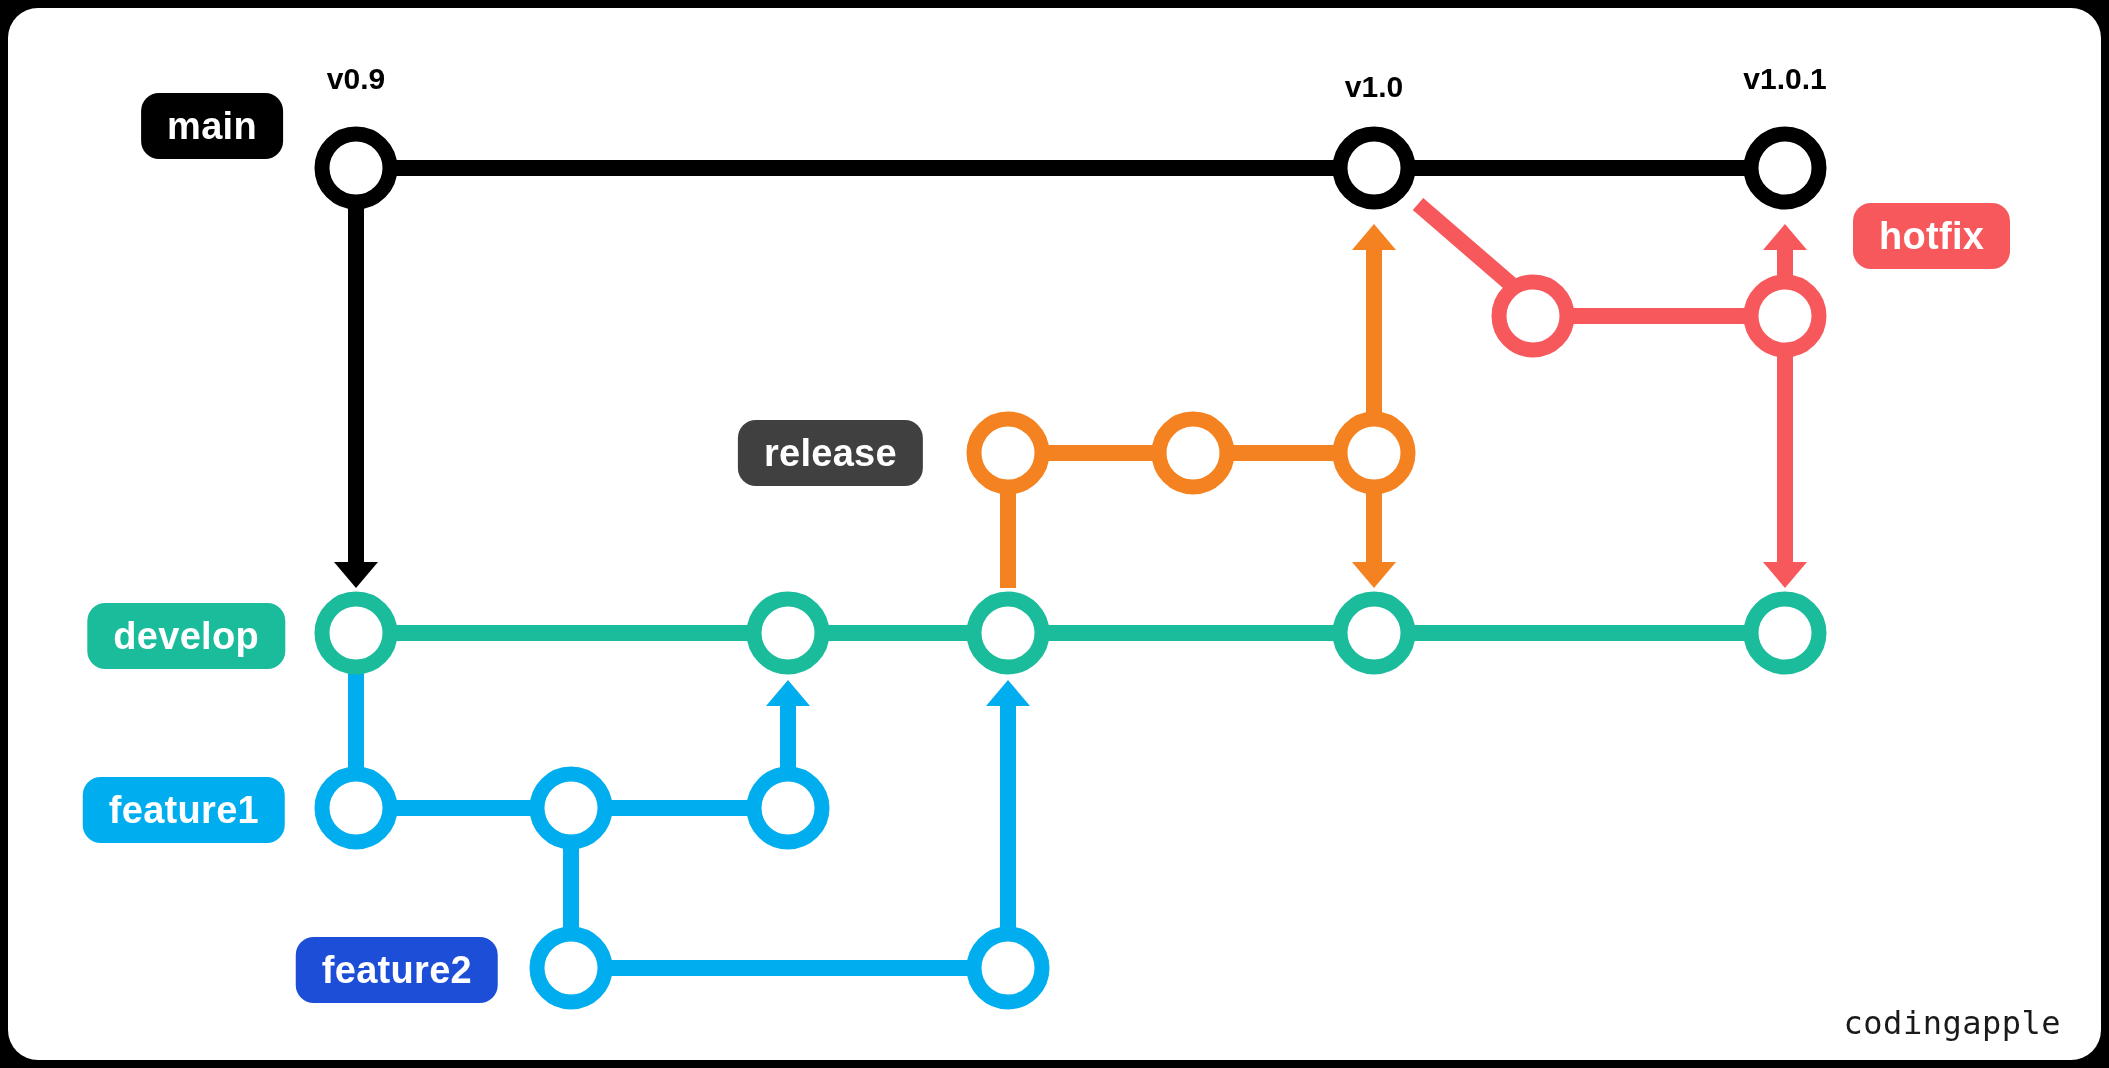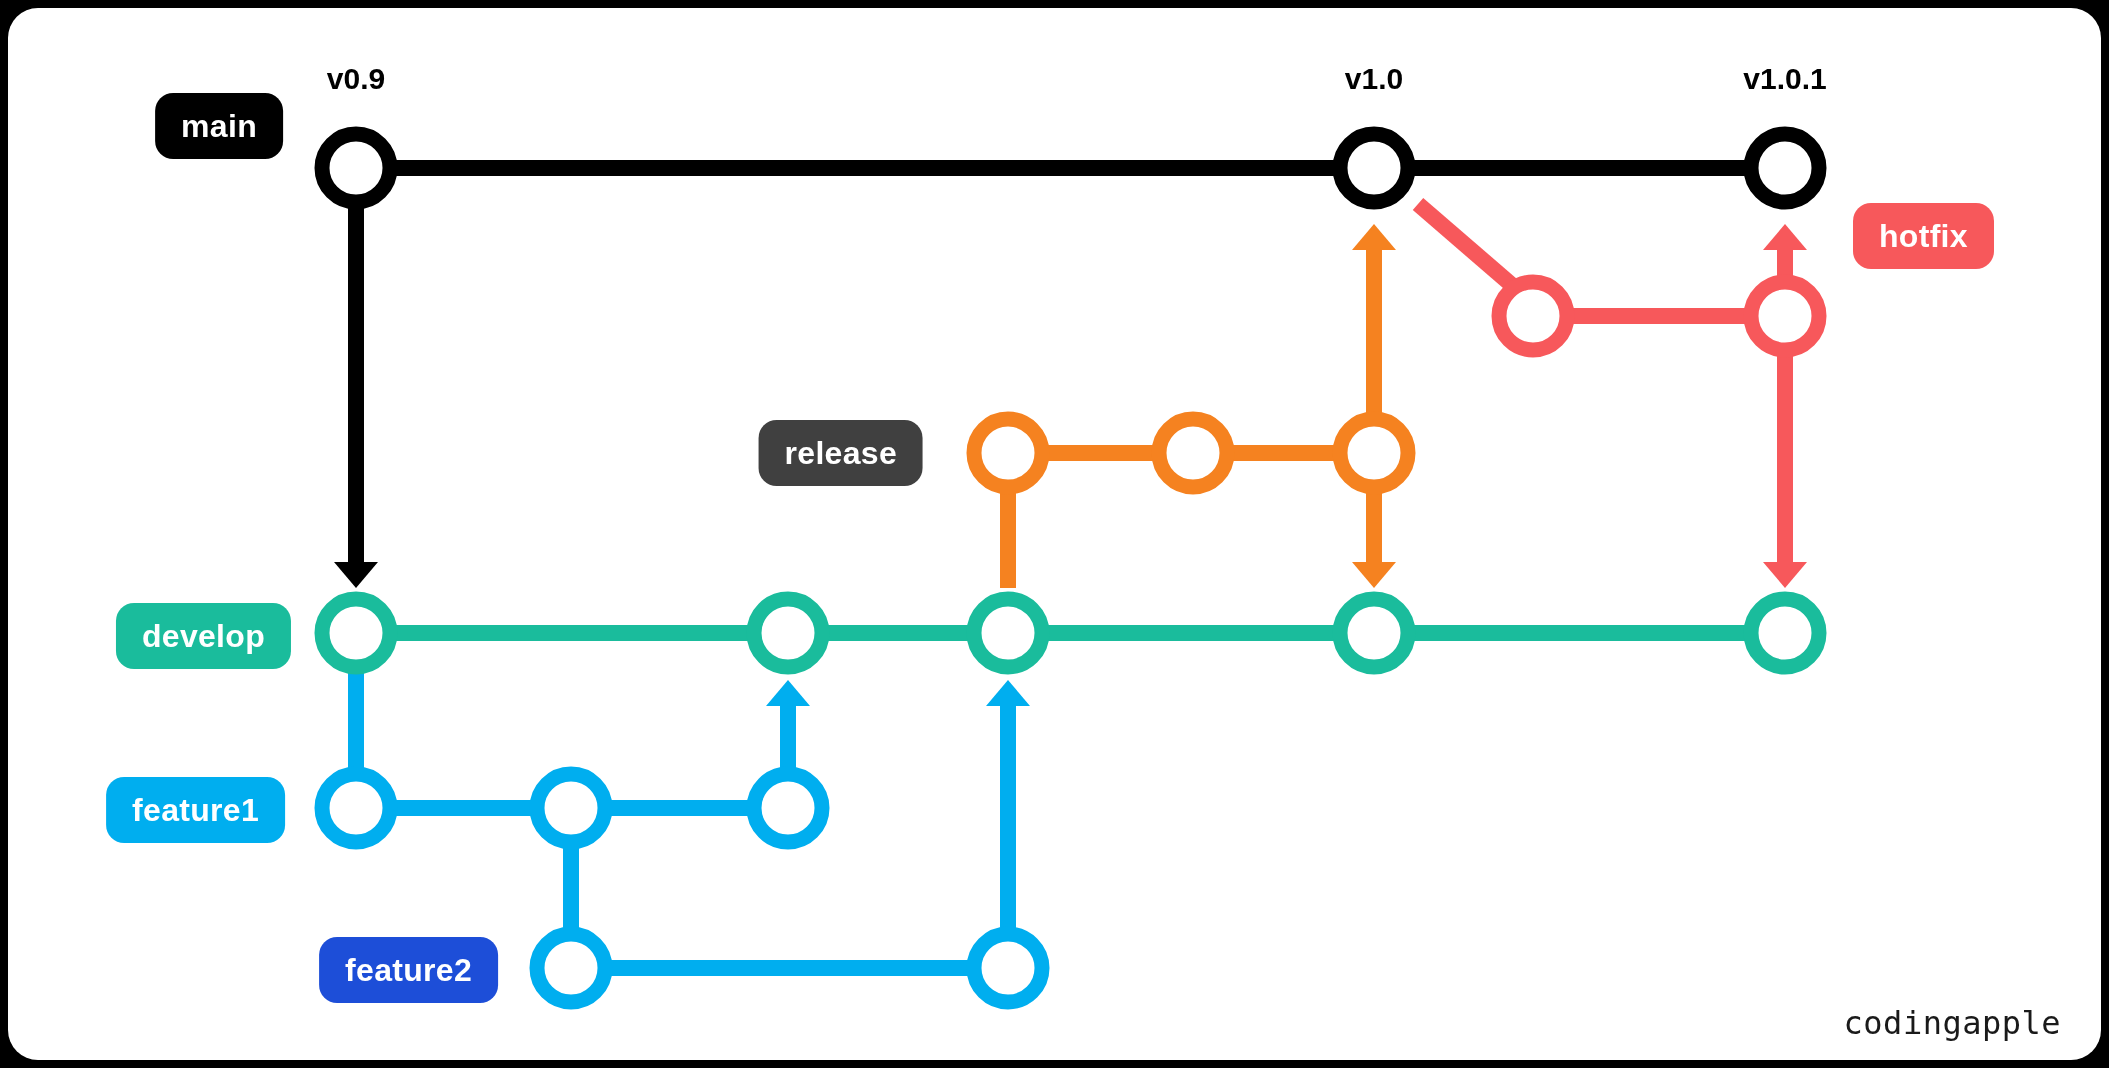--- a/index.html
+++ b/index.html
@@ -33,21 +33,21 @@
     height: 1052px;
   }
   .branch-label {
     position: absolute;
     display: flex;
     align-items: center;
     justify-content: center;
     border-radius: 18px;
     color: #ffffff;
     font-weight: 700;
-    font-size: 32px;
+    font-size: 38px;
     letter-spacing: 0.3px;
     white-space: nowrap;
     transform: translate(-100%, -50%);
     padding: 0 26px;
     height: 66px;
     box-sizing: border-box;
   }
   .branch-label.right-side {
     transform: translate(0, -50%);
   }
@@ -171,27 +171,27 @@
           <circle cx="348" cy="800" r="34" fill="#ffffff" stroke="#00AEEF" stroke-width="15"></circle>
           <circle cx="563" cy="800" r="34" fill="#ffffff" stroke="#00AEEF" stroke-width="15"></circle>
           <circle cx="780" cy="800" r="34" fill="#ffffff" stroke="#00AEEF" stroke-width="15"></circle>
           <circle cx="563" cy="960" r="34" fill="#ffffff" stroke="#00AEEF" stroke-width="15"></circle>
           <circle cx="1000" cy="960" r="34" fill="#ffffff" stroke="#00AEEF" stroke-width="15"></circle>
         </g>
     </svg>
 
     <div id="tags-group">
         <div class="tag-label" style="left: 348px; top: 88px;">v0.9</div>
-        <div class="tag-label" style="left: 1366px; top: 88px;">v1.0</div>
+        <div class="tag-label" style="left: 1366px; top: 96px;">v1.0</div>
         <div class="tag-label" style="left: 1777px; top: 88px;">v1.0.1</div>
       </div>
     <div id="labels-group">
         <div class="branch-label" style="left: 275px; top: 118px; background: rgb(0, 0, 0);">main</div>
         <div class="branch-label right-side" style="left: 1845px; top: 228px; background: rgb(247, 88, 91);">hotfix</div>
         <div class="branch-label" style="left: 915px; top: 445px; background: #404040;">release</div>
-        <div class="branch-label" style="left: 283px; top: 628px; background: rgb(26, 188, 156);">develop</div>
+        <div class="branch-label" style="left: 277px; top: 628px; background: rgb(26, 188, 156);">develop</div>
         <div class="branch-label" style="left: 277px; top: 802px; background: rgb(0, 174, 239);">feature1</div>
         <div class="branch-label" style="left: 490px; top: 962px; background: #1d4ed8;">feature2</div>
       </div>
 
     <div class="watermark">codingapple</div>
   </div>
 </div>
 
 </body></html>

